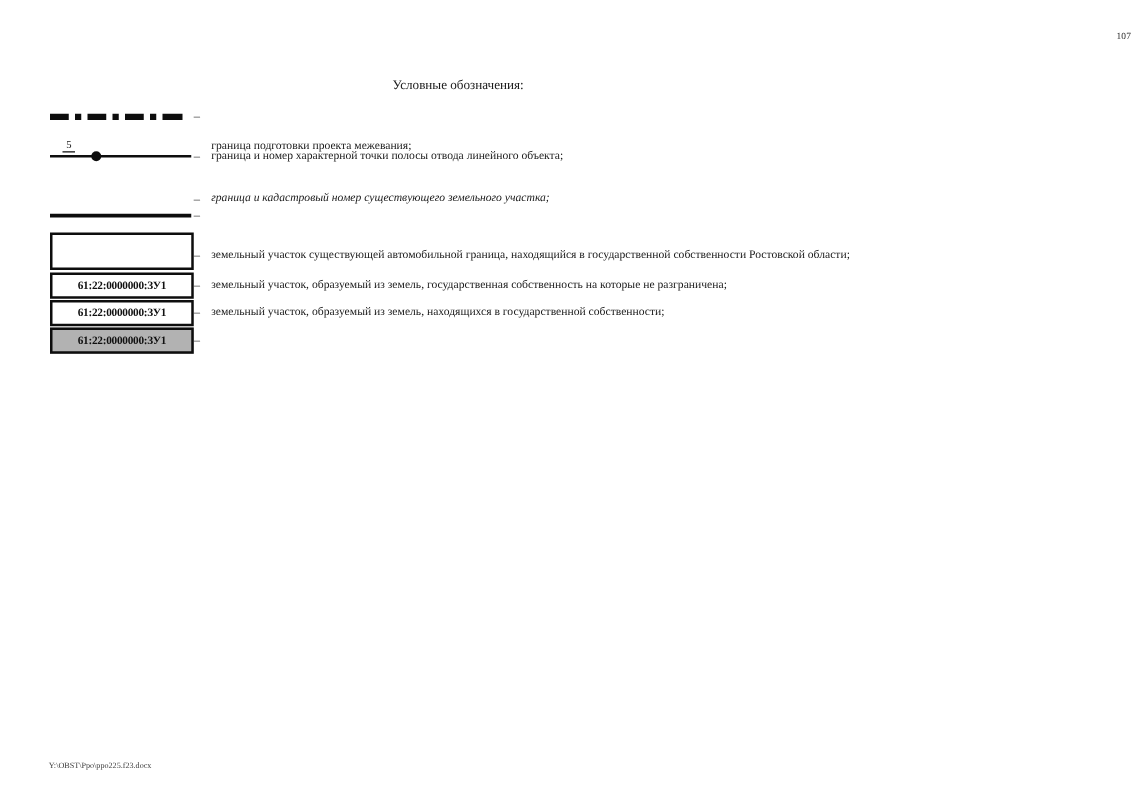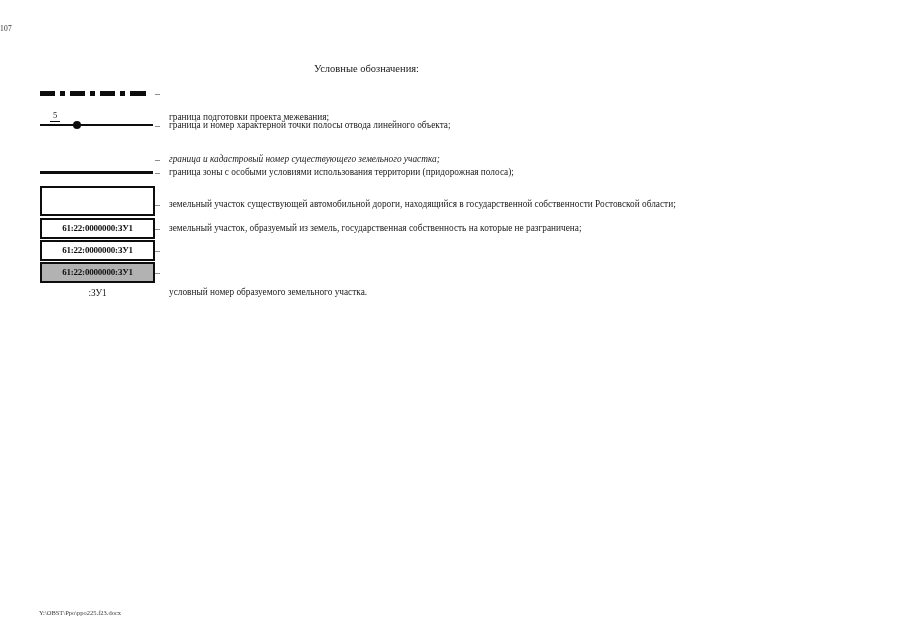--- a/index.html
+++ b/index.html
@@ -15,21 +15,21 @@
     position: relative;
     overflow: hidden;
   }
 
   
   .page-number {
     position: absolute;
     top: 24px;
     left: 0;
     width: 905px;
-    text-align: left;
+    text-align: right;
     font-size: 7.5px;
     color: #2b2b2b;
     letter-spacing: 0.2px;
   }
 
   
   .legend-title {
     position: absolute;
     top: 63px;
     left: 0;
@@ -227,53 +227,49 @@
   <div class="legend-row" style="height:27px;">
     <div class="dash" style="top:21px;">–</div>
     <div class="desc" style="top:21px;font-style:italic;">граница и кадастровый номер существующего земельного участка;</div>
   </div>
 
   <div class="legend-row" style="height:25px;">
     <div class="sym-cell" style="top:10px;">
       <div class="solidline"></div>
     </div>
     <div class="dash" style="top:7px;">–</div>
-    <div class="desc" style="top:7px;">граница зоны с особыми условиями использования территории (придорожная полоса);</div>
   </div>
 
   <div class="legend-row" style="height:32px;">
     <div class="sym-cell" style="top:0px;">
       <div class="parcel-box tall"></div>
     </div>
     <div class="dash" style="top:14px;">–</div>
-    <div class="desc" style="top:14px;">земельный участок существующей автомобильной дороги, находящийся в государственной собственности Ростовской области;</div>
+    <div class="desc" style="top:14px;">земельный участок существующей автомобильной граница, находящийся в государственной собственности Ростовской области;</div>
   </div>
 
   <div class="legend-row" style="height:22px;">
     <div class="sym-cell" style="top:0px;">
       <div class="parcel-box formed">61:22:0000000:ЗУ1</div>
     </div>
     <div class="dash" style="top:6px;">–</div>
     <div class="desc" style="top:6px;">земельный участок, образуемый из земель, государственная собственность на которые не разграничена;</div>
   </div>
 
   <div class="legend-row" style="height:22px;">
     <div class="sym-cell" style="top:0px;">
       <div class="parcel-box formed">61:22:0000000:ЗУ1</div>
     </div>
     <div class="dash" style="top:6px;">–</div>
+    <div class="desc" style="top:6px;">земельный участок, образуемый из земель, находящихся в государственной собственности;</div>
   </div>
 
   <div class="legend-row" style="height:22px;">
     <div class="sym-cell" style="top:0px;">
       <div class="parcel-box shaded">61:22:0000000:ЗУ1</div>
     </div>
     <div class="dash" style="top:6px;">–</div>
   </div>
 
-  <div class="legend-row" style="height:22px;">
-    <div class="plain-caption" style="top:4px;">:ЗУ1</div>
-    <div class="desc" style="top:4px;">условный номер образуемого земельного участка.</div>
-  </div>
 
 </div>
 
 <div class="footer-path">Y:\OBST\Ppo\ppo225.f23.docx</div>
 
 </body></html>

